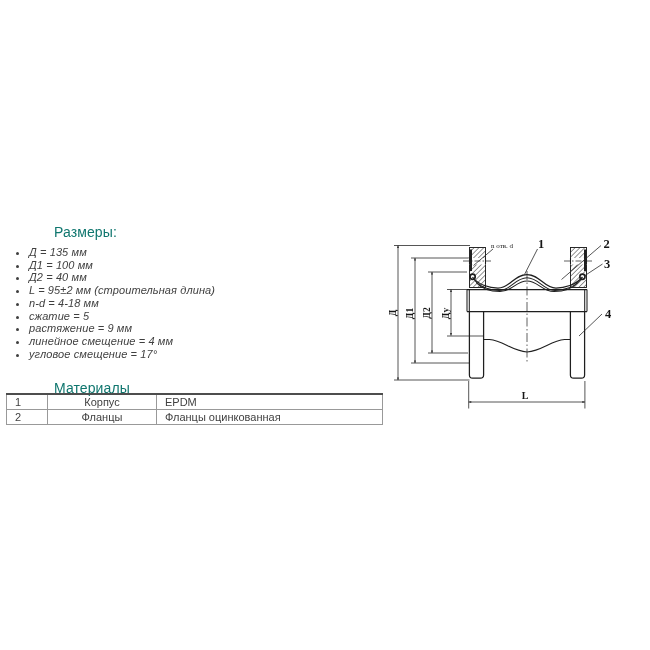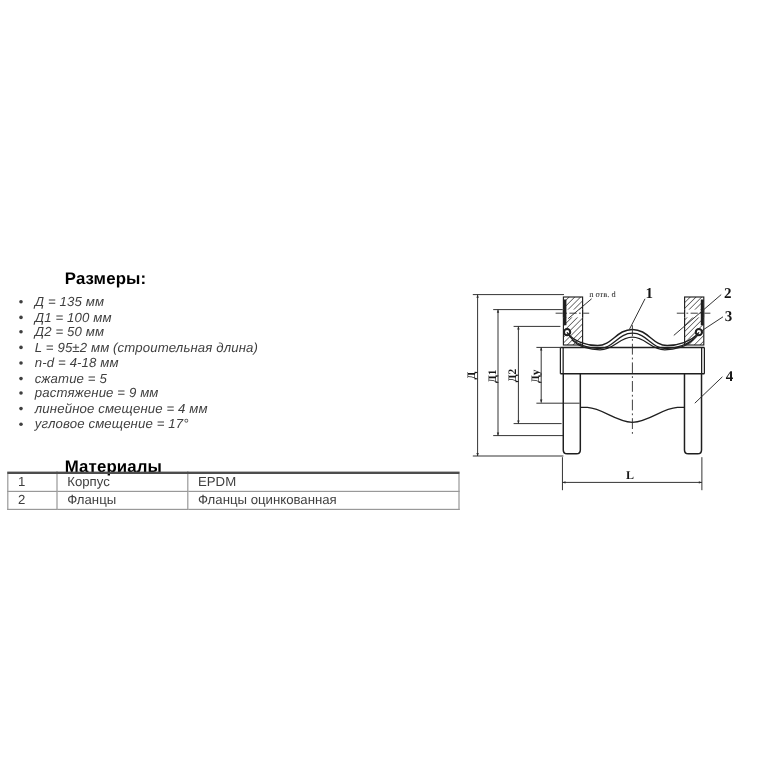--- a/index.html
+++ b/index.html
@@ -1,26 +1,26 @@
 <!DOCTYPE html>
 <html><head>
 <meta charset="utf-8">
 <style>
   html,body{margin:0;padding:0;background:#fff;}
   body{width:650px;height:650px;position:relative;font-family:"Liberation Sans",sans-serif;color:#3f3f3f;overflow:hidden;}
-  .heading{position:absolute;margin:0;font-size:14px;font-weight:bold;color:#000000;letter-spacing:.1px;padding-left:46px;}
+  .heading{position:absolute;margin:0;font-size:14px;font-weight:normal;color:#0f766e;letter-spacing:.1px;padding-left:46px;}
   #h-dimensions{left:8px;top:224px;}
   #h-materials{left:8px;top:380px;}
   #dim-list{position:absolute;left:8px;top:246px;margin:0;padding:0 0 0 21px;list-style:disc;}
   #dim-list li{font-size:11px;line-height:12.7px;letter-spacing:.1px;color:#3f3f3f;font-style:italic;}
   #materials-table{position:absolute;left:6px;top:393px;width:377px;border-collapse:collapse;
     border:1px solid #999;border-top:2px solid #4d4d4d;}
   #materials-table td{border:1px solid #999;font-size:11px;line-height:12px;padding:1px 8px;color:#3f3f3f;}
   #materials-table td.c1{width:24px;}
-  #materials-table td.c2{width:92px;}
+  #materials-table td.c2{width:92px;text-align:center;}
   #drawing{position:absolute;left:388px;top:226px;width:262px;height:192px;}
   
   .tl{stroke:#2b2b2b;stroke-width:.8;fill:none;}           
   .dimline{stroke:#2b2b2b;stroke-width:.8;fill:none;marker-start:url(#arr);marker-end:url(#arr);}
   .bl{stroke:#1f1f1f;stroke-width:1.25;fill:none;}          
   .bl2{stroke:#1f1f1f;stroke-width:1.05;fill:none;}
   .thick{stroke:#1f1f1f;stroke-width:2.4;fill:none;}        
   .bead{stroke:#1f1f1f;stroke-width:1.7;fill:#fff;}
   .cl{stroke:#2b2b2b;stroke-width:.75;fill:none;stroke-dasharray:9 2.5 1.5 2.5;}
   .clb{stroke:#2b2b2b;stroke-width:.75;fill:none;stroke-dasharray:6 2 1.5 2;}
@@ -34,21 +34,21 @@
 </head>
 <body>
 
 <div>
 
   <h2 class="heading" id="h-dimensions">Размеры:</h2>
 
   <ul id="dim-list">
     <li>Д = 135 мм</li>
     <li>Д1 = 100 мм</li>
-    <li>Д2 = 50 мм</li>
+    <li>Д2 = 40 мм</li>
     <li>L = 95±2 мм (строительная длина)</li>
     <li>n-d = 4-18 мм</li>
     <li>сжатие = 5</li>
     <li>растяжение = 9 мм</li>
     <li>линейное смещение = 4 мм</li>
     <li>угловое смещение = 17°</li>
   </ul>
 
   <h2 class="heading" id="h-materials">Материалы</h2>
 

